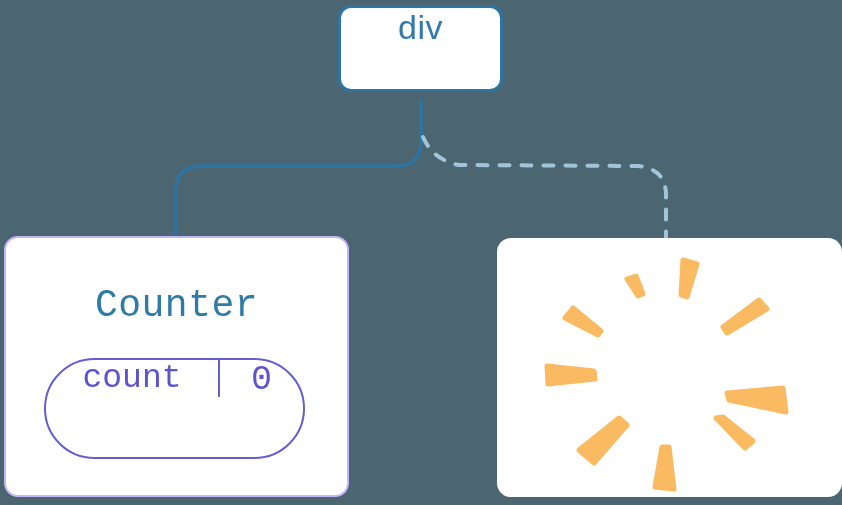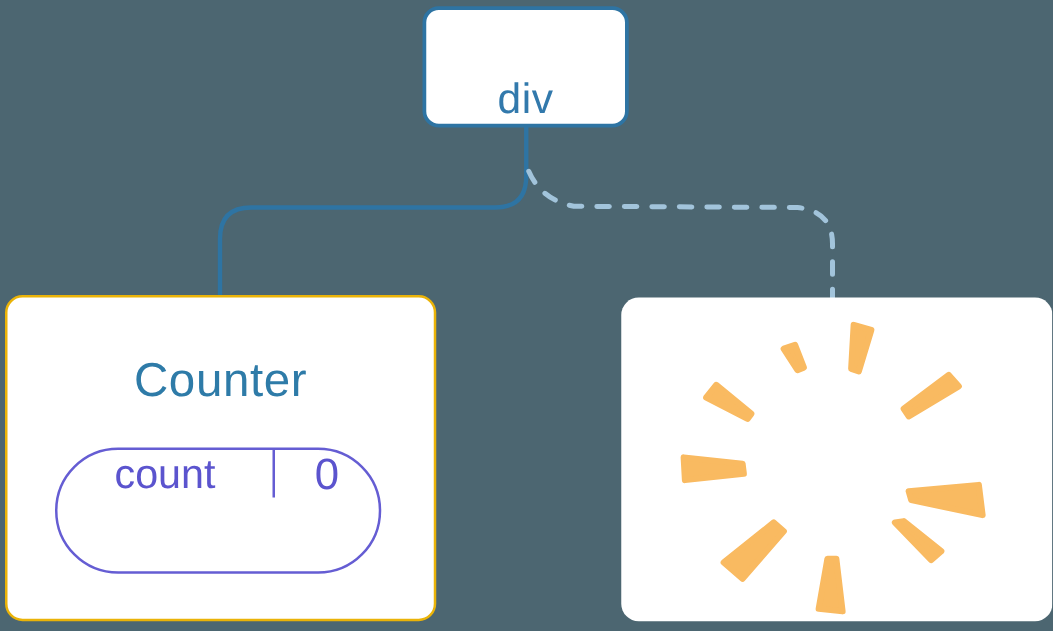--- a/index.html
+++ b/index.html
@@ -16,45 +16,46 @@
     overflow: hidden;
   }
   .connectors {
     position: absolute;
     left: 0; top: 0;
     width: 842px; height: 505px;
   }
   .node-root {
     position: absolute;
     left: 338px; top: 5px;
-    width: 165px; height: 97px;
+    width: 165px; height: 87px;
     background: #FFFFFF;
     border: 3px solid #2E74A3;
     border-radius: 13px;
     box-sizing: border-box;
     display: flex;
-    align-items: flex-end;
+    align-items: flex-start;
     justify-content: center;
   }
   .node-root .label {
     color: #3279AC;
     font-size: 34px;
     font-weight: 500;
     letter-spacing: 0.5px;
   }
   .card {
     position: absolute;
     background: #FFFFFF;
     border-radius: 14px;
     box-sizing: border-box;
   }
   .card-counter {
     left: 4px; top: 236px;
     width: 345px; height: 261px;
-    border: 2px solid #eab308;
+    border: 2px solid #c4b5fd;
+    font-family: Liberation Mono, monospace;
   }
   .counter-title {
     margin-top: 46px;
     text-align: center;
     color: #2E7BA8;
     font-size: 38px;
     font-weight: 500;
     letter-spacing: 0.5px;
   }
   .state-pill {

